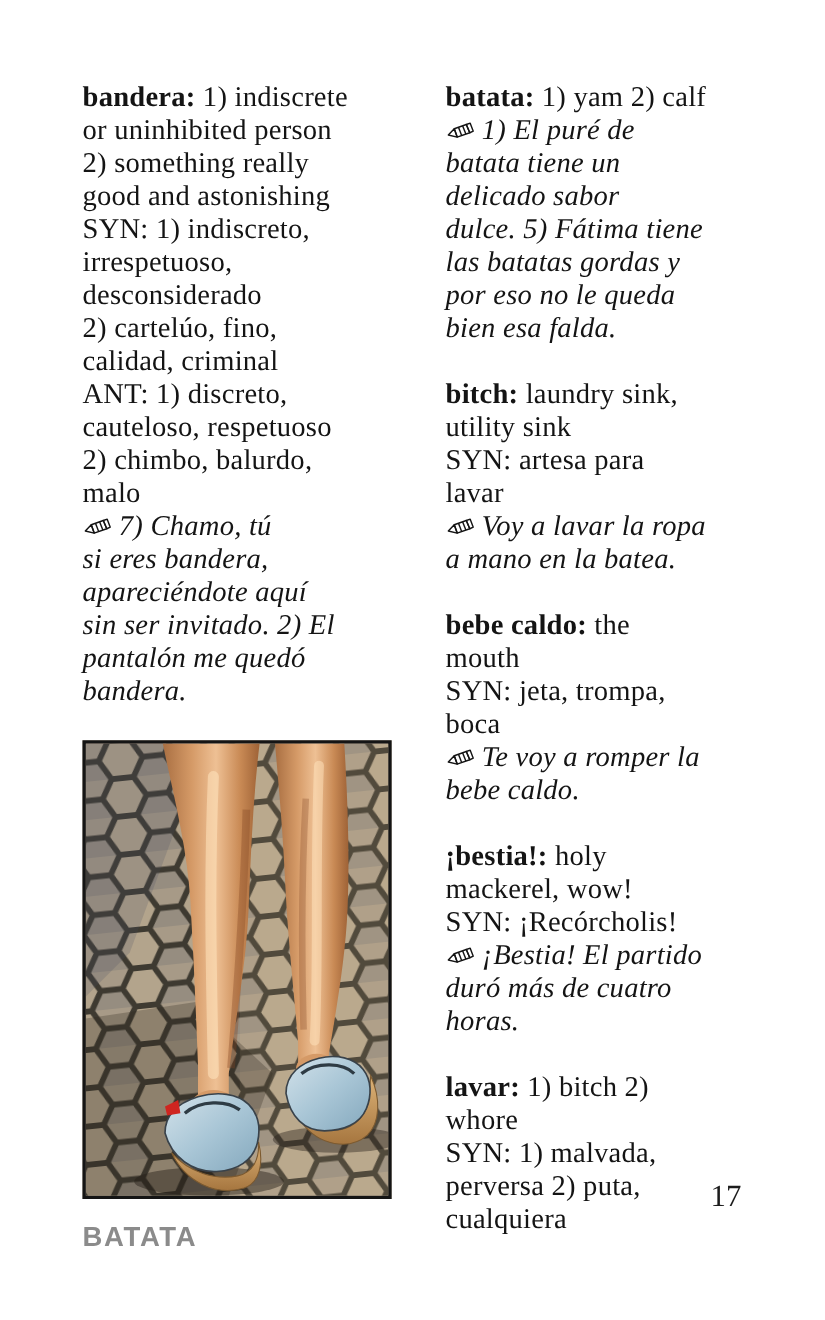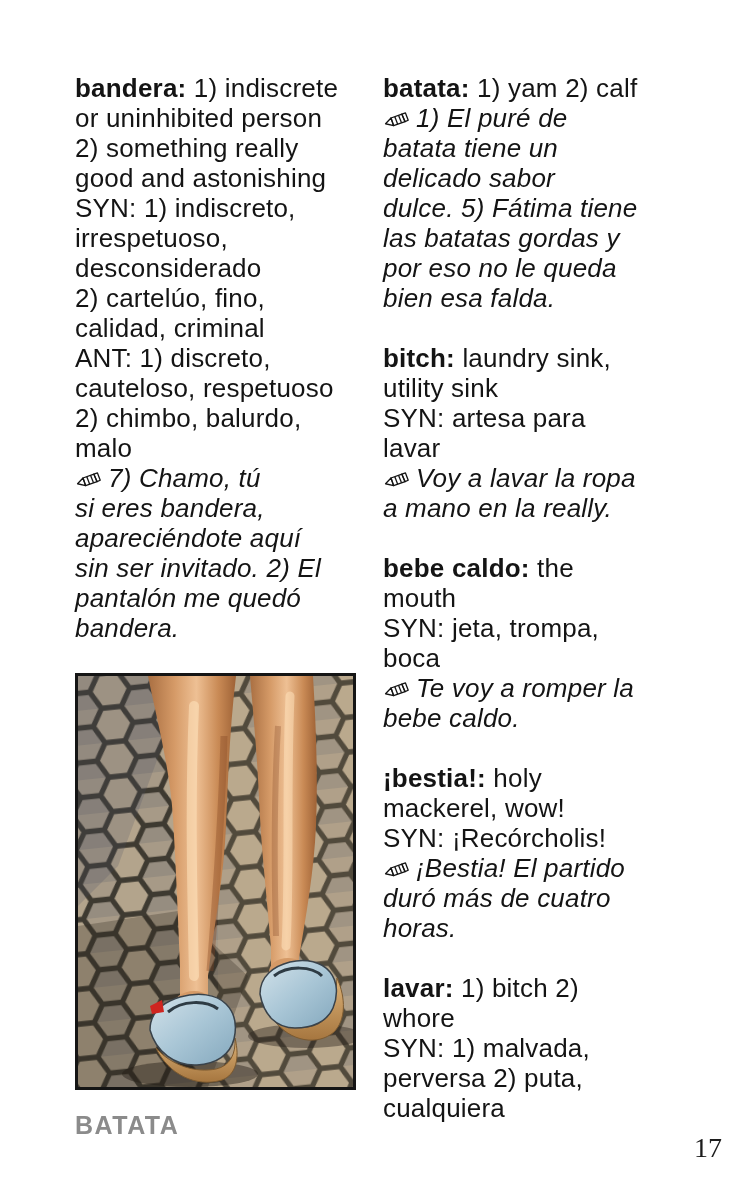--- a/index.html
+++ b/index.html
@@ -9,44 +9,44 @@
     font-family:"Liberation Sans",sans-serif;
     color:var(--text,#141414);
     position:relative;
     overflow:hidden;
   }
   .col{
     position:absolute;top:73px;
     font-size:26px;line-height:30px;letter-spacing:0.2px;
   }
   #col-left{left:75px;width:292px;}
-  #col-right{left:383px;width:306px;}
-  .entry{margin:0 0 30px 0;white-space:pre-line;}
+  #col-right{left:405px;width:306px;}
+  .entry{margin:0 0 30px 0;white-space:pre-line;font-family:Liberation Serif, serif;}
   .run-bold{font-weight:bold;}
   .run-italic{font-style:italic;}
   .pencil{
     display:inline-block;width:27px;height:17px;
     margin-right:6px;vertical-align:-1px;
   }
   .photo-frame{
     margin-top:15px;width:281px;height:417px;
     border:3px solid #151515;box-sizing:border-box;
     background:#a79a87;
   }
   .photo-frame svg{display:block;width:100%;height:100%;}
   .caption{
     margin-top:20px;
     font-size:25px;font-weight:bold;
     color:var(--caption-gray,#8b8b8b);
     letter-spacing:1.5px;
   }
   .page-number{
-    position:absolute;left:646px;top:1132px;
+    position:absolute;left:646px;top:1072px;
     font-family:"Liberation Serif",serif;
-    font-size:28px;color:#1c1c1c;margin-left:48px;
+    font-size:28px;color:#1c1c1c;
   }
 </style>
 </head>
 <body>
 
 <div class="col" id="col-left">
   <div id="left-entries">
       <p class="entry"><span class="run-bold">bandera:</span><span class="run-normal"> 1) indiscrete
 or uninhibited person
 2) something really
@@ -161,21 +161,21 @@
 lavar
 </span><svg class="pencil" viewBox="0 0 27 17">
           <g transform="rotate(-12 13 9)" fill="none" stroke="#141414" stroke-width="1.3" stroke-linejoin="round">
             <path d="M2,10.5 L8.5,6 L9.5,14 Z"></path>
             <path d="M8.5,6 L20,4.5 L21.5,12.5 L9.5,14 Z"></path>
             <path d="M12.5,5.6 L13.8,13.4"></path>
             <path d="M16.5,5.1 L17.8,12.9"></path>
             <path d="M20,4.5 L23.7,4.1 L24.9,11.8 L21.5,12.5 Z"></path>
           </g>
         </svg><span class="run-italic">Voy a lavar la ropa
-a mano en la really.</span></p>
+a mano en la batea.</span></p>
       <p class="entry"><span class="run-bold">bebe caldo:</span><span class="run-normal"> the
 mouth
 SYN: jeta, trompa,
 boca
 </span><svg class="pencil" viewBox="0 0 27 17">
           <g transform="rotate(-12 13 9)" fill="none" stroke="#141414" stroke-width="1.3" stroke-linejoin="round">
             <path d="M2,10.5 L8.5,6 L9.5,14 Z"></path>
             <path d="M8.5,6 L20,4.5 L21.5,12.5 L9.5,14 Z"></path>
             <path d="M12.5,5.6 L13.8,13.4"></path>
             <path d="M16.5,5.1 L17.8,12.9"></path>

